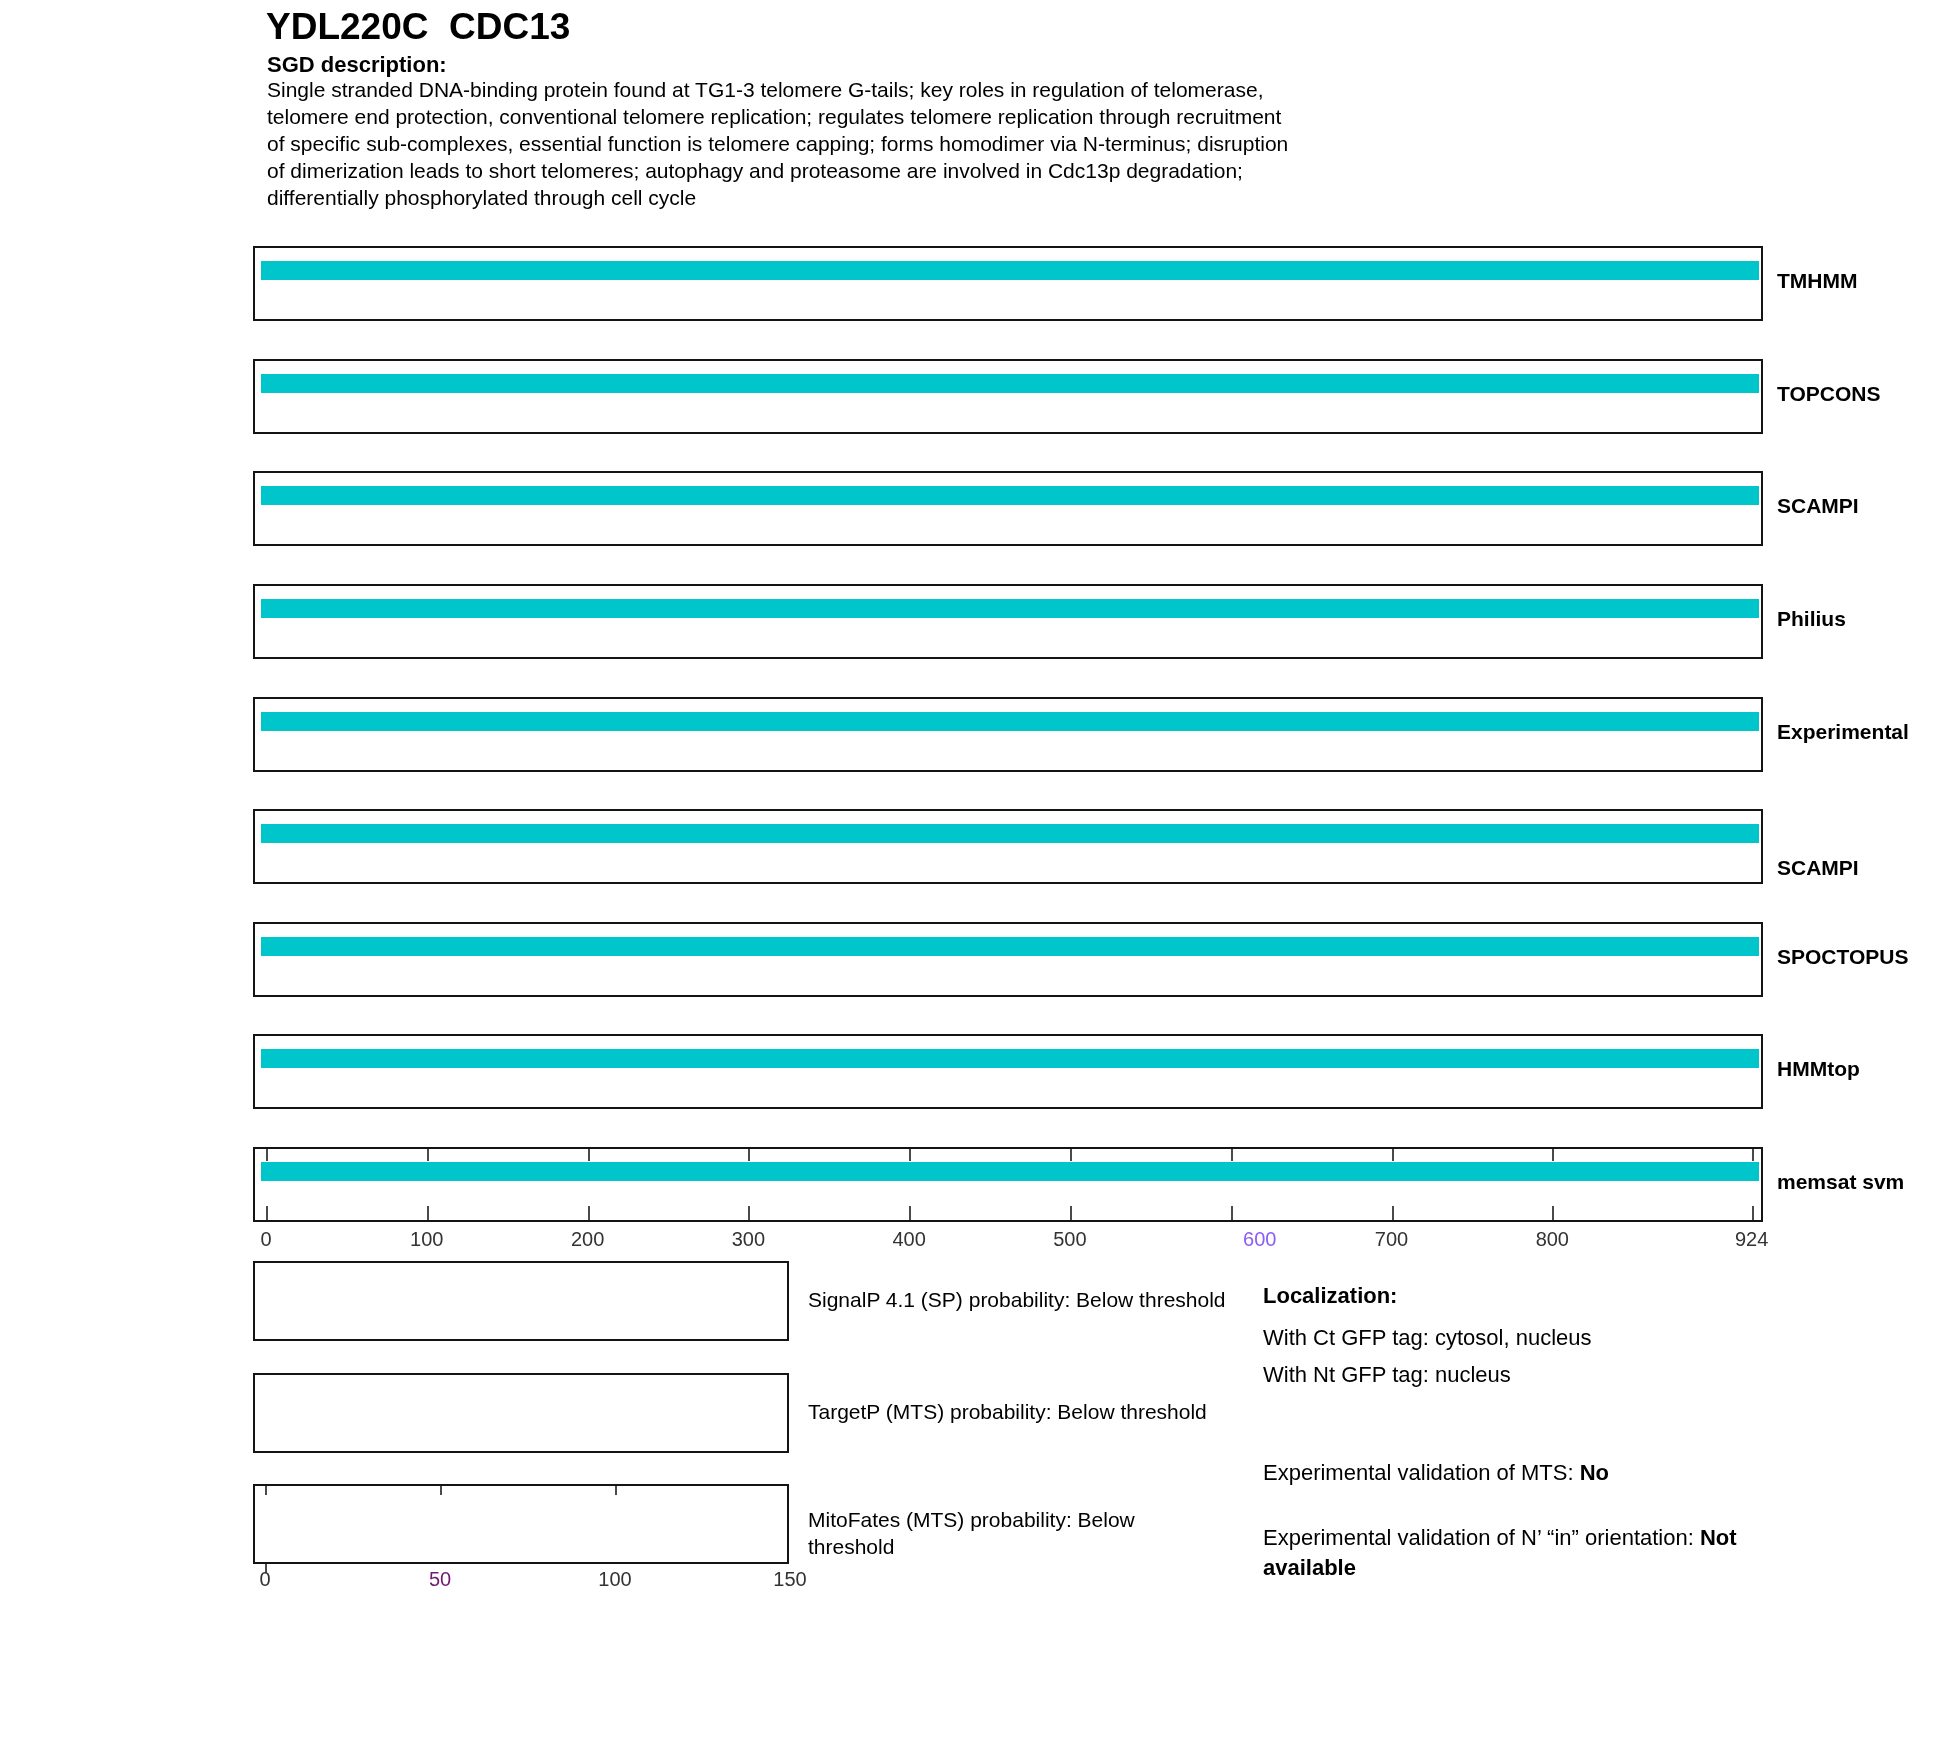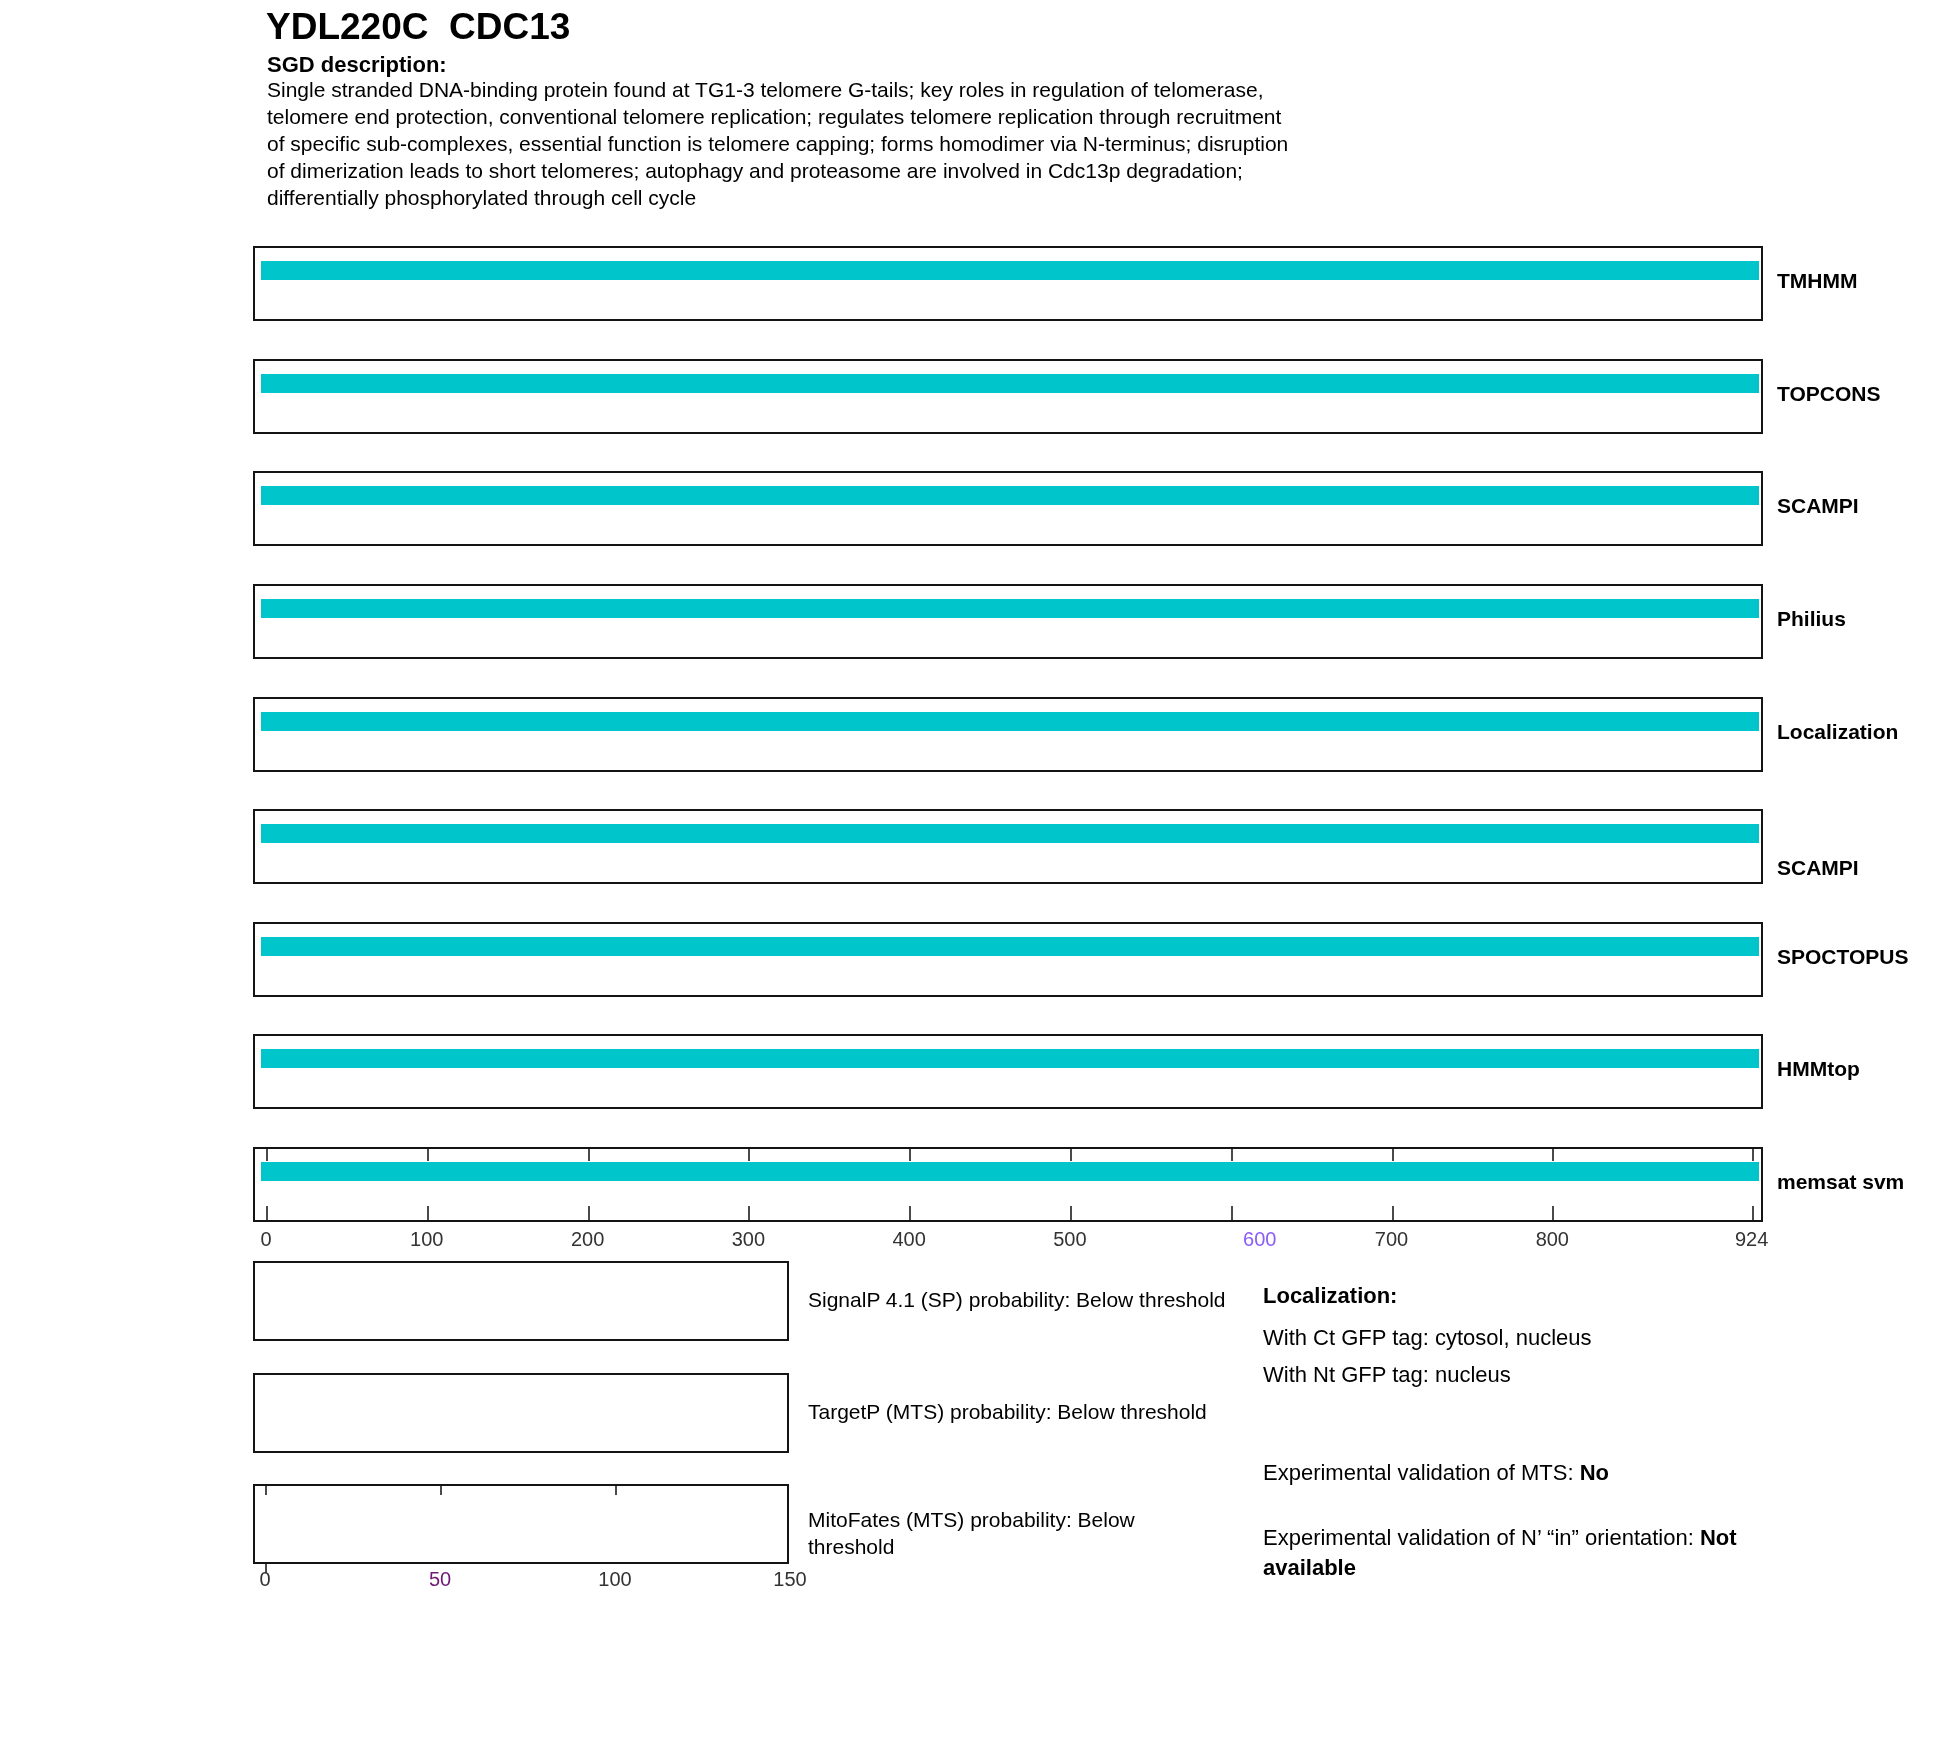--- a/index.html
+++ b/index.html
@@ -48,21 +48,21 @@
         <div class="bar" style="left: 6px; top: 13px; width: 1498px; height: 19px; background: rgb(0, 197, 203);"></div>
       </div>
       <div class="track-label" style="left: 1777px; top: 494px;">SCAMPI</div>
       <div class="box" style="left: 253px; top: 584px; width: 1510px; height: 75px;">
         <div class="bar" style="left: 6px; top: 13px; width: 1498px; height: 19px; background: rgb(0, 197, 203);"></div>
       </div>
       <div class="track-label" style="left: 1777px; top: 607px;">Philius</div>
       <div class="box" style="left: 253px; top: 697px; width: 1510px; height: 75px;">
         <div class="bar" style="left: 6px; top: 13px; width: 1498px; height: 19px; background: rgb(0, 197, 203);"></div>
       </div>
-      <div class="track-label" style="left: 1777px; top: 720px;">Localization</div>
+      <div class="track-label" style="left: 1777px; top: 720px;">Experimental</div>
       <div class="box" style="left: 253px; top: 809px; width: 1510px; height: 75px;">
         <div class="bar" style="left: 6px; top: 13px; width: 1498px; height: 19px; background: rgb(0, 197, 203);"></div>
       </div>
       <div class="track-label" style="left: 1777px; top: 856px;">SCAMPI</div>
       <div class="box" style="left: 253px; top: 922px; width: 1510px; height: 75px;">
         <div class="bar" style="left: 6px; top: 13px; width: 1498px; height: 19px; background: rgb(0, 197, 203);"></div>
       </div>
       <div class="track-label" style="left: 1777px; top: 945px;">SPOCTOPUS</div>
       <div class="box" style="left: 253px; top: 1034px; width: 1510px; height: 75px;">
         <div class="bar" style="left: 6px; top: 13px; width: 1498px; height: 19px; background: rgb(0, 197, 203);"></div>

